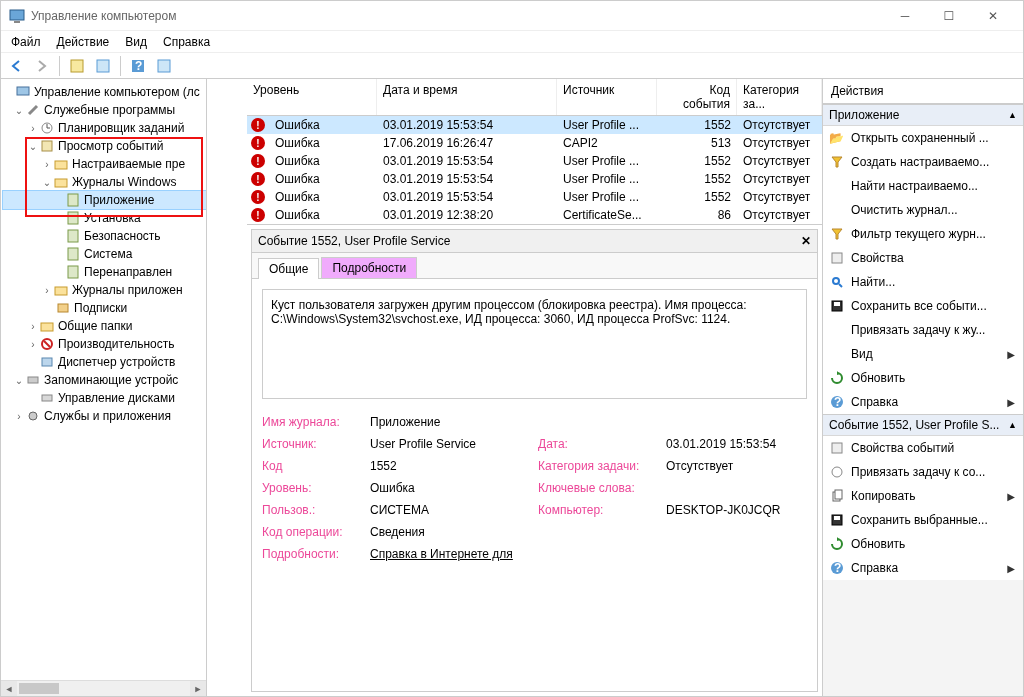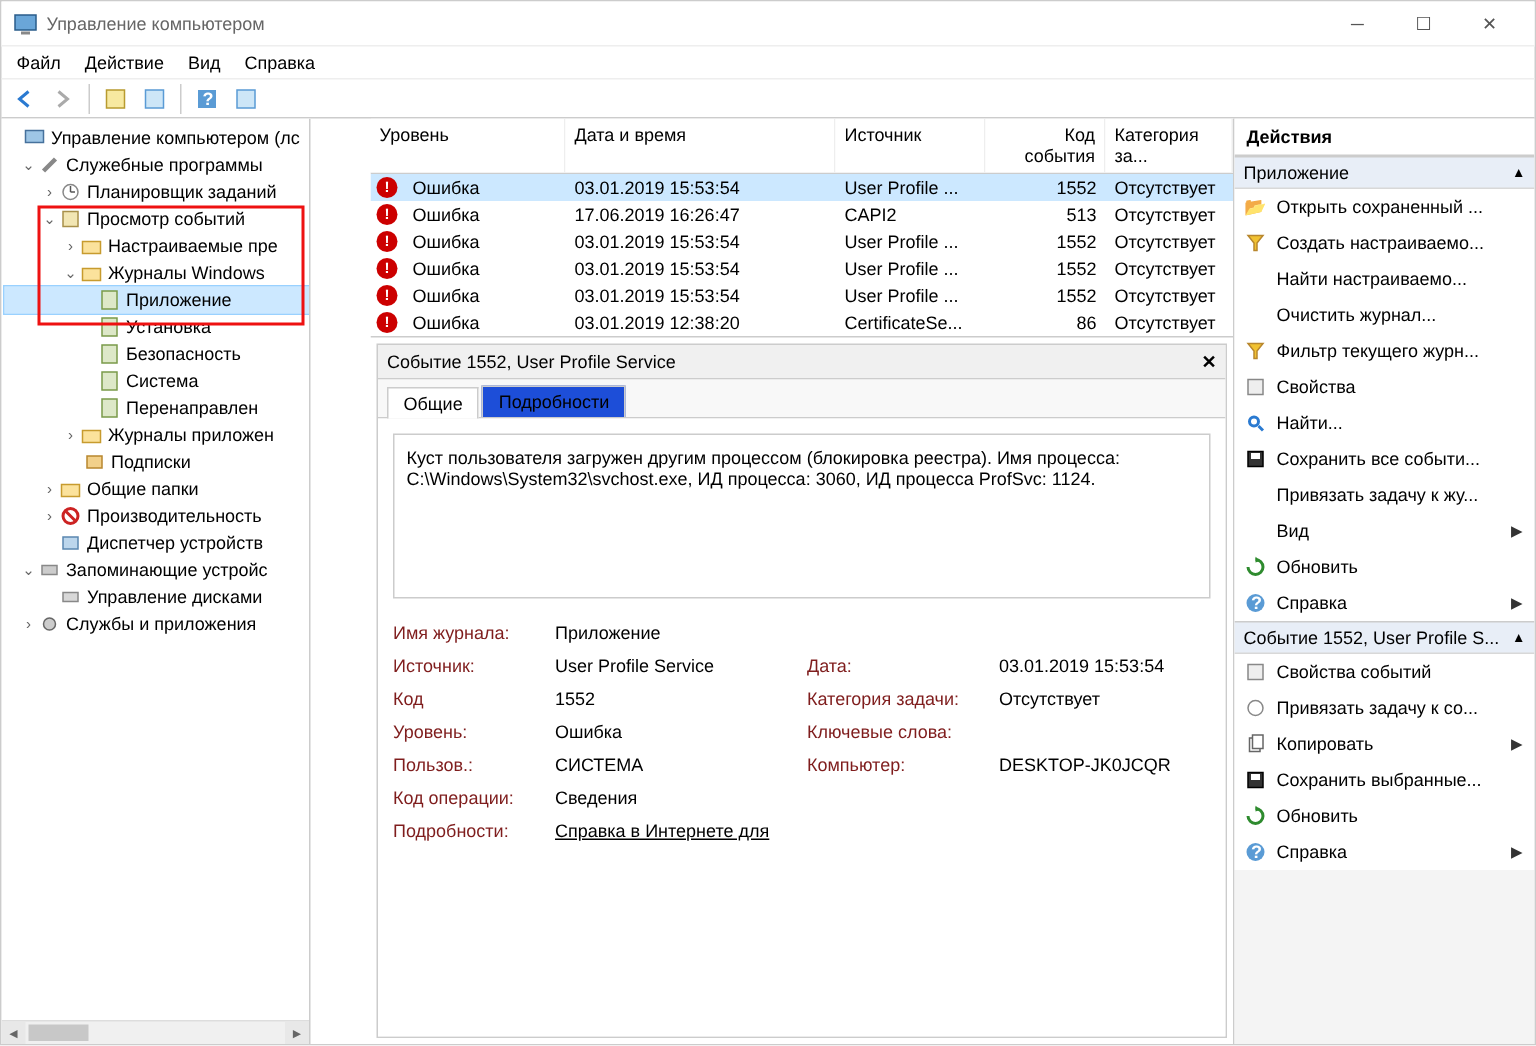--- a/index.html
+++ b/index.html
@@ -34,29 +34,29 @@
   .grid-body .row { display:flex; align-items:center; height:18px; padding-left:4px;}
   .grid-body .row.sel { background:#cce8ff;}
   .grid-body .cell { padding:0 6px; white-space:nowrap; overflow:hidden;}
   .err-ic { width:14px; height:14px; border-radius:50%; background:#c00; display:inline-flex; align-items:center; justify-content:center; margin-right:4px; flex-shrink:0;}
   .err-ic::after { content:"!"; color:#fff; font-weight:bold; font-size:10px;}
   .detail { flex:1; display:flex; flex-direction:column; margin:4px; border:1px solid #ccc; overflow:hidden;}
   .detail-head { background:#f0f0f0; padding:4px 6px; display:flex; align-items:center; border-bottom:1px solid #ccc;gap:12px;}
   .detail-head .x { margin-left:auto; font-weight:bold; cursor:default;}
   .tabs { display:flex; border-bottom:1px solid #ccc; background:#f8f8f8; padding-top:4px; padding-left:6px;}
   .tab { padding:3px 10px; border:1px solid #ccc; border-bottom:none; background:#fff; margin-right:2px; position:relative; top:1px;}
-  .tab.inactive { background:#1d4ed8; top:0;}
+  .tab.inactive { background:#f0abfc; top:0;}
   .detail-body { flex:1; padding:10px; background:#fff; overflow:auto;}
   .desc-box { border:1px solid #ccc; padding:8px; margin-bottom:16px; background:#fff; min-height:110px;}
   .props { display:grid; grid-template-columns: 100px 160px 120px 150px; row-gap:8px; column-gap:8px;}
-  .props .k { color:#7f1d1d;}
+  .props .k { color:#ec4899;}
   .props .v { color:#000;}
   .link { color:#000000; text-decoration:underline; }
   .actions { width:200px; background:#f4f4f4; display:flex; flex-direction:column; overflow:hidden;}
-  .actions-head { background:#fff; padding:5px 8px; font-weight:bold; border-bottom:1px solid #ccc;}
+  .actions-head { background:#fff; padding:5px 8px; font-weight:normal; border-bottom:1px solid #ccc;}
   .act-section-title { background:#e8eef7; padding:3px 6px; display:flex; align-items:center; justify-content:space-between; border-top:1px solid #ccc; border-bottom:1px solid #d8d8d8;}
   .act-section-title .arrow { font-size:9px;}
   .act-list { background:#fff;}
   .act-item { display:flex; align-items:center; padding:4px 6px 4px 18px; gap:6px; white-space:nowrap; overflow:hidden;}
   .act-item .aic { width:16px; height:16px; display:inline-flex; align-items:center; justify-content:center; margin-left:-12px;}
   .act-item .chev { margin-left:auto; font-size:10px; color:#333; margin-right:2px;}
   svg { display:block; }
 </style>
 </head>
 <body>

